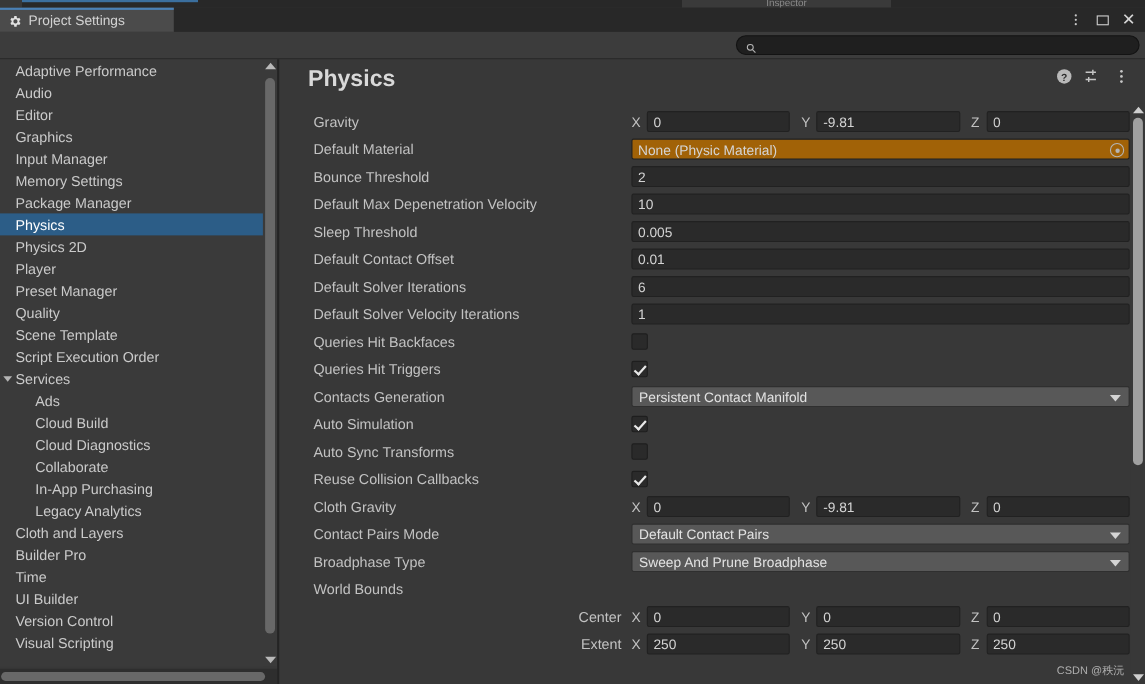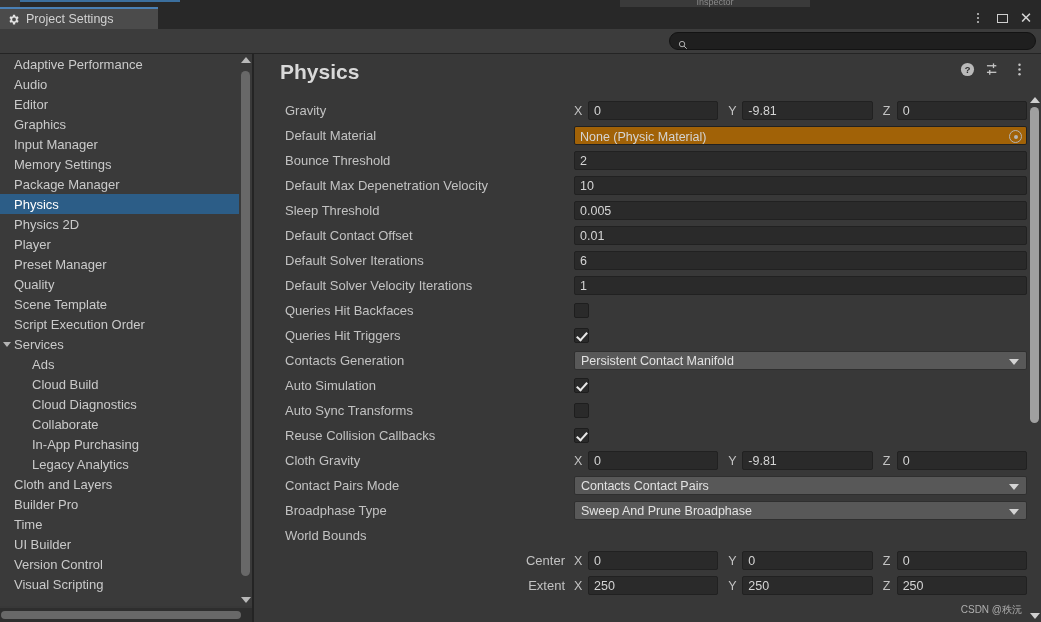--- a/index.html
+++ b/index.html
@@ -521,21 +521,21 @@
                 <span class="axis-box"><input type="text" class="fld-input" value="-9.81" style=""></span>
                 <span class="axis">Z</span>
                 <span class="axis-box"><input type="text" class="fld-input" value="0" style=""></span>
               </div>
             </div>
           </div>
           <div class="row">
             <div class="row-label">Contact Pairs Mode</div>
             <div class="row-field">
               <div class="dd">
-                <span>Contacts Contact Pairs</span>
+                <span>Default Contact Pairs</span>
                 <span class="caret"></span>
               </div>
             </div>
           </div>
           <div class="row">
             <div class="row-label">Broadphase Type</div>
             <div class="row-field">
               <div class="dd">
                 <span>Sweep And Prune Broadphase</span>
                 <span class="caret"></span>

